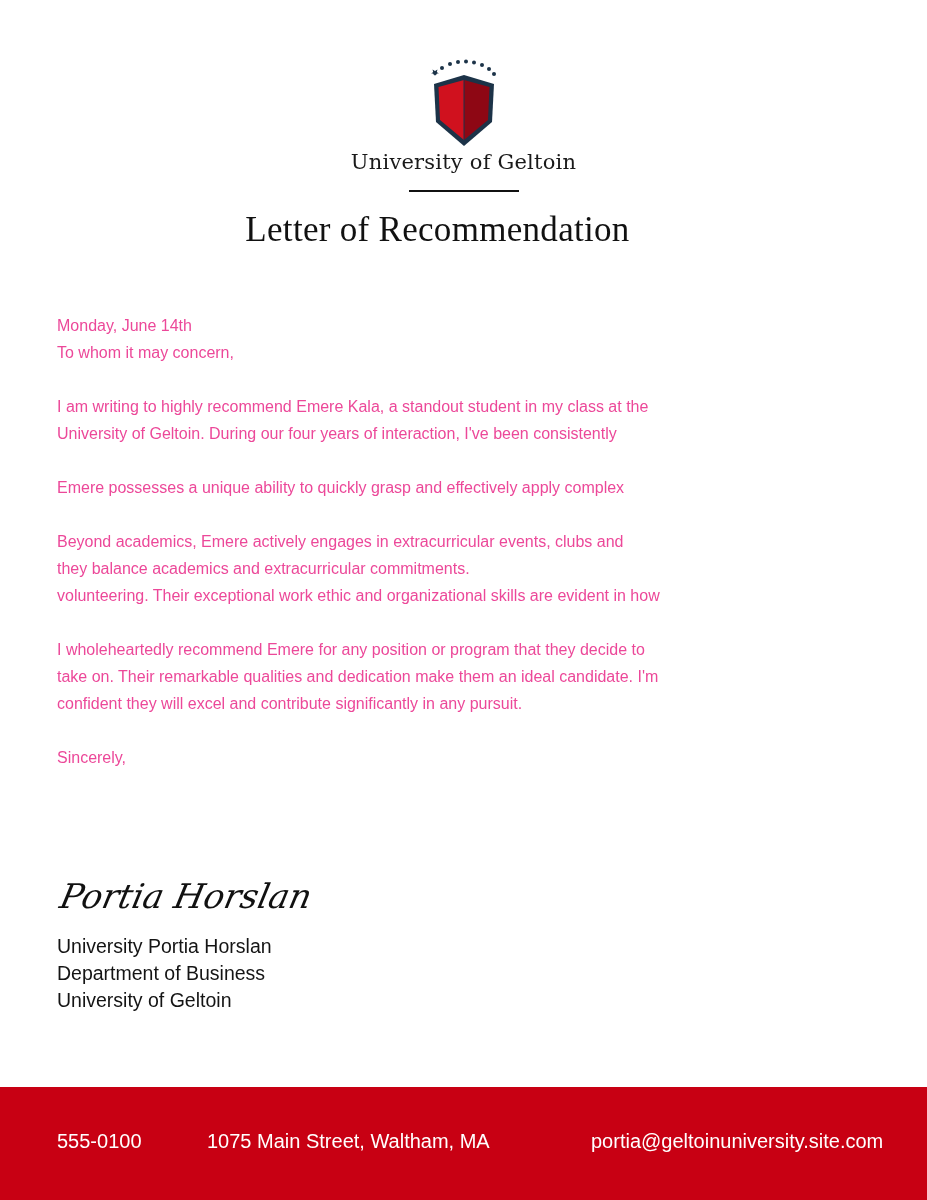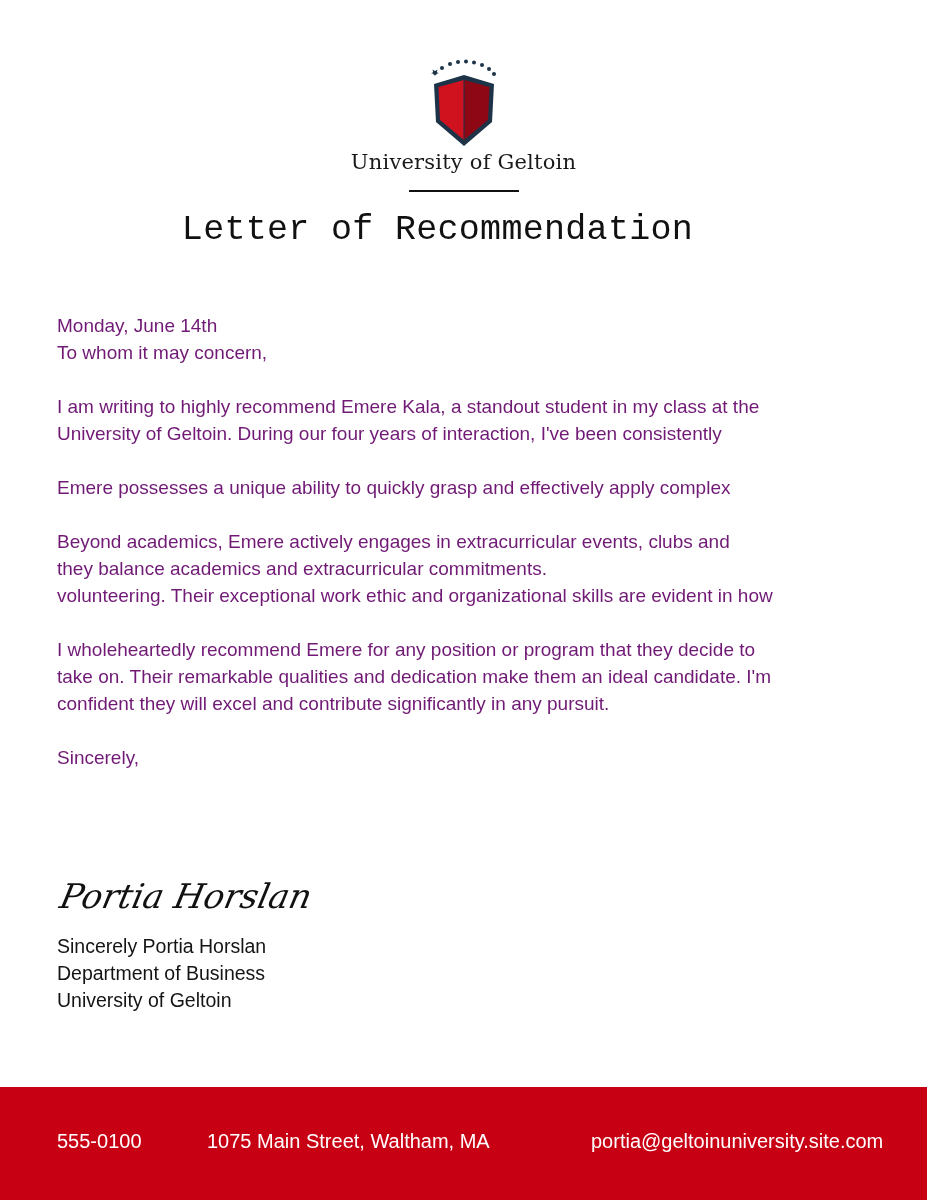--- a/index.html
+++ b/index.html
@@ -2,23 +2,23 @@
 <html><head>
   <meta charset="utf-8">
   <style>
     html, body { margin: 0; padding: 0; background: #ffffff; }
     body { width: 927px; height: 1200px; position: relative; overflow: hidden; color: #111111; }
     .logo { position: absolute; left: 428px; top: 54px; width: 72px; height: 96px; }
     .uni-name { position: absolute; left: 0; width: 927px; top: 150px; text-align: center;
       font-family: "DejaVu Serif", serif; font-size: 21px; color: #1a1a1a; letter-spacing: 0.2px; }
     .divider { position: absolute; left: 409px; top: 190px; width: 110px; height: 2px; background: #111; }
     .title { position: absolute; left: 0; width: 875px; top: 210px; text-align: center;
-      font-family: Liberation Mono, monospace; font-size: 35px; color: #111; letter-spacing: 0.3px; }
+      font-family: Liberation Serif, serif; font-size: 35px; color: #111; letter-spacing: 0.3px; }
     .body-text { position: absolute; left: 57px; top: 312px; width: 820px;
-      font-family: "Liberation Sans", sans-serif; font-size: 19px; line-height: 27px; color: #701a75; }
+      font-family: "Liberation Sans", sans-serif; font-size: 16px; line-height: 27px; color: #ec4899; }
     .body-text p { margin: 0 0 27px 0; }
     .body-text .line { display: block; white-space: nowrap; }
     .signature { position: absolute; left: 56px; top: 872px; width: 280px; height: 50px; }
     .sig-block { position: absolute; left: 57px; top: 933px;
       font-family: "Liberation Sans", sans-serif; font-size: 19.5px; line-height: 27px; color: #141414; }
     .sig-block span { display: block; }
     .footer { position: absolute; left: 0; top: 1087px; width: 927px; height: 137px; background: #c80013; }
     .footer span { position: absolute; top: 43px; font-family: "Liberation Sans", sans-serif;
       font-size: 20px; color: #ffffff; white-space: nowrap; }
     .f-phone { left: 57px; }
@@ -76,21 +76,21 @@
   <p>
     <span class="line">Sincerely,</span>
   </p>
 </div>
 
 <svg class="signature" viewBox="0 0 280 50" aria-label="">
   <text x="2" y="36" font-family="DejaVu Serif, serif" font-style="italic" font-size="34" fill="#111" transform="skewX(-12) translate(8,0)">Portia Horslan</text>
 </svg>
 
 <div class="sig-block">
-  <span>Sincerely Portia Horslan</span>
+  <span>University Portia Horslan</span>
   <span>Department of Business</span>
   <span>University of Geltoin</span>
 </div>
 
 <div class="footer">
   <span class="f-phone">555-0100</span>
   <span class="f-addr">1075 Main Street, Waltham, MA</span>
   <span class="f-email">portia@geltoinuniversity.site.com</span>
 </div>
 

